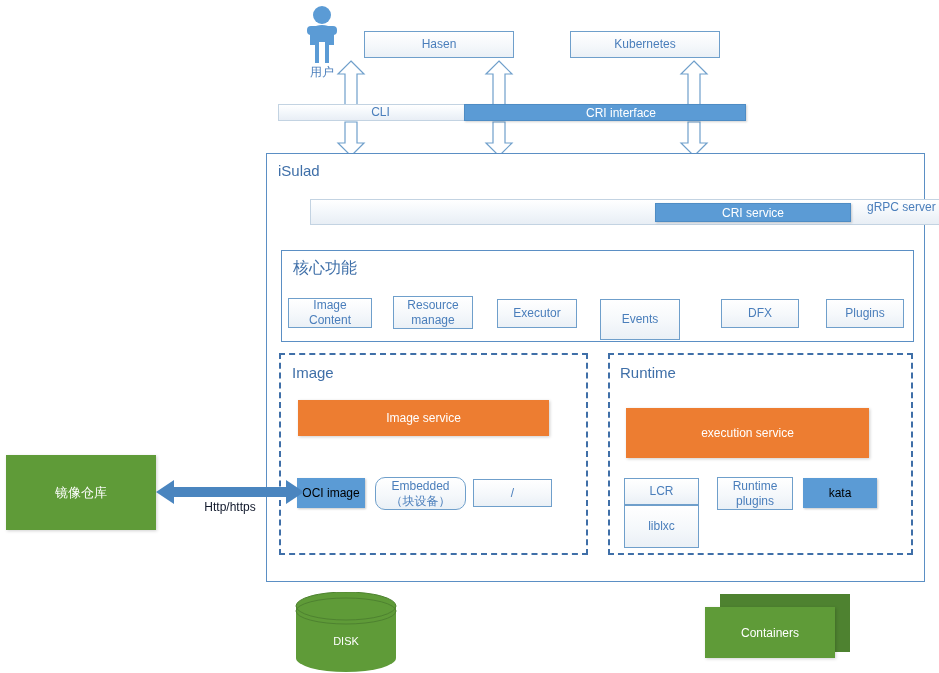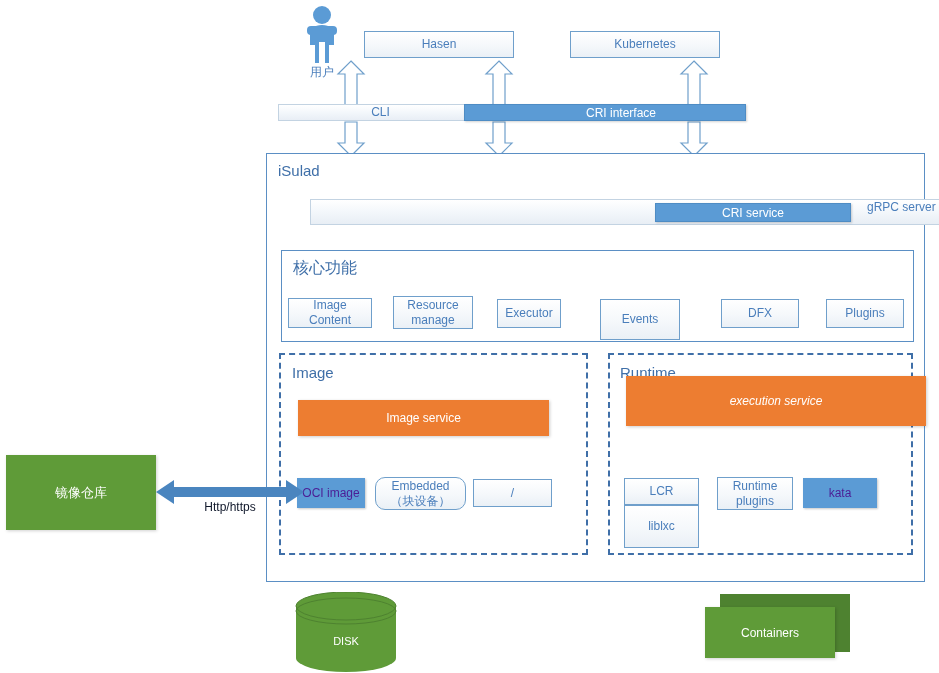--- a/index.html
+++ b/index.html
@@ -19,21 +19,21 @@
     border:1px solid #6f9fcb;
     color:#4a7ebb;
     display:flex;align-items:center;justify-content:center;
     text-align:center;
     font-size:12px;
     line-height:1.25;
   }
   .bluebox{
     background:#5b9bd5;
     border:1px solid #5b9bd5;
-    color:#4c1d95;
+    color:#000000;
     display:flex;align-items:center;justify-content:center;
     text-align:center;
     font-size:12px;
     box-shadow:1px 1px 2px rgba(0,0,0,.22);
   }
   .orangebox{
     background:#ed7d31;
     border:1px solid #ed7d31;
     color:#ffffff;
     display:flex;align-items:center;justify-content:center;
@@ -172,21 +172,21 @@
 <div class="panel-title big" style="left:293px;top:258px;font-size:16px;">核心功能</div>
 
 <div class="abs lightbox" style="left:288px;top:298px;width:84px;height:30px;flex-direction:column;">
   <span>Image</span>
   <span>Content</span>
 </div>
 <div class="abs lightbox" style="left:393px;top:296px;width:80px;height:33px;flex-direction:column;">
   <span>Resource</span>
   <span>manage</span>
 </div>
-<div class="abs lightbox" style="left:497px;top:299px;width:64px;height:29px;text-align:center;">
+<div class="abs lightbox" style="left:497px;top:299px;width:80px;height:29px;text-align:center;">
   <span>Executor</span>
 </div>
 <div class="abs lightbox" style="left:600px;top:299px;width:80px;height:41px;">
   <span>Events</span>
 </div>
 <div class="abs lightbox" style="left:721px;top:299px;width:78px;height:29px;">
   <span>DFX</span>
 </div>
 <div class="abs lightbox" style="left:826px;top:299px;width:78px;height:29px;">
   <span>Plugins</span>
@@ -206,21 +206,21 @@
   <span>Embedded</span>
   <span>（块设备）</span>
 </div>
 <div class="abs lightbox" style="left:473px;top:479px;width:79px;height:28px;">
   <span>/</span>
 </div>
 
 <div class="abs dashed" style="left:608px;top:353px;width:305px;height:202px;"></div>
 <div class="panel-title big" style="left:620px;top:364px;">Runtime</div>
 
-<div class="abs orangebox" style="left:626px;top:376px;width:300px;height:50px;font-style:italic;">
+<div class="abs orangebox" style="left:626px;top:408px;width:243px;height:50px;">
   <span>execution service</span>
 </div>
 
 <div class="abs lightbox" style="left:624px;top:478px;width:75px;height:27px;">
   <span>LCR</span>
 </div>
 <div class="abs lightbox" style="left:624px;top:505px;width:75px;height:43px;">
   <span>liblxc</span>
 </div>
 <div class="abs lightbox" style="left:717px;top:477px;width:76px;height:33px;flex-direction:column;">

